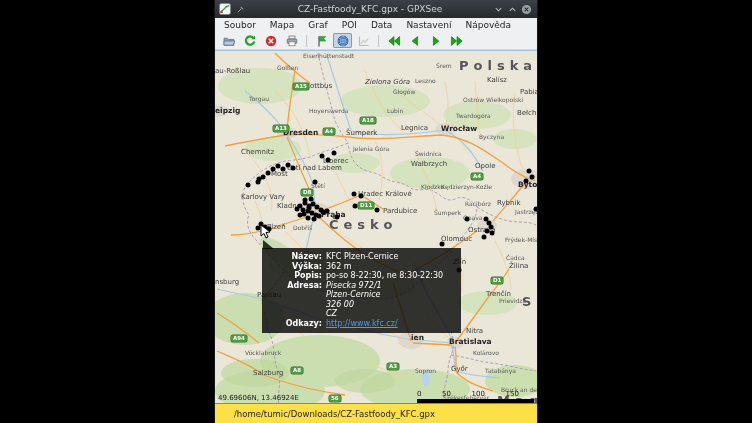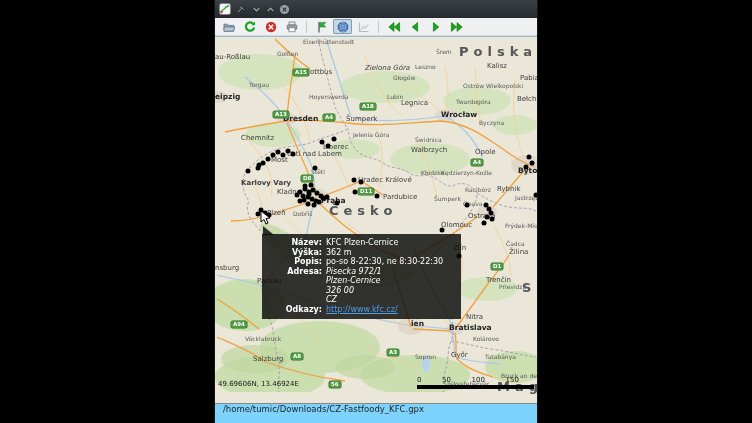--- a/index.html
+++ b/index.html
@@ -49,56 +49,66 @@
   .tlabel{flex:none;width:58px;text-align:right;font-weight:bold;padding-right:4px}
   .tvalue{flex:1}
   .tvalue .italic{font-style:italic}
   .link{color:var(--link);text-decoration:underline}
   
   #coords{position:absolute;left:3px;top:343px;z-index:20;font-size:7px;color:#17181a}
   #scalebar{position:absolute;left:202px;top:339px;z-index:20;width:118px}
   #scaleticks{display:flex;justify-content:space-between;width:102px;font-size:7px;color:#17181a}
   #scaleline{margin-top:1px;width:117px;height:4px;background:#000}
   
-  .statusbar{height:19px;flex:none;background:#7dd3fc;border-top:1px solid #83888c;
-             display:flex;align-items:flex-start;padding-left:8px;font-size:8.5px;color:#232629;
+  .statusbar{height:19px;flex:none;background:#fde047;border-top:1px solid #83888c;
+             display:flex;align-items:center;padding-left:19px;font-size:8.5px;color:#232629;
              white-space:nowrap;overflow:hidden}
 </style>
 </head>
 <body>
 
 <div id="window">
 
   <div class="titlebar">
     <svg class="appicon" viewBox="0 0 12 12">
       <rect x="0.5" y="0.5" width="11" height="11" rx="2" fill="#f4f6f4" stroke="#7b8288" stroke-width="0.8"></rect>
       <path d="M2 9 C4 6 5 7 6.5 4.5 C7.5 3 9 3.5 10 2.5" fill="none" stroke="#2f9e3c" stroke-width="1.4"></path>
       <circle cx="2.5" cy="9" r="1.3" fill="#d23b2f"></circle>
     </svg>
     <svg class="pinicon" viewBox="0 0 10 10">
       <path d="M2 8 L6 4 M6 2.5 L7.5 4 M5 2 L8 5" stroke="#b9bec3" stroke-width="1.1" fill="none"></path>
     </svg>
+    <span class="title">CZ-Fastfoody_KFC.gpx - GPXSee</span>
     <span class="wc">
       <svg width="9" height="9" viewBox="0 0 10 10">
           <path d="M2 3.5 L5 6.5 L8 3.5" fill="none" stroke="#b4b9be" stroke-width="1.2"></path>
         </svg>
     </span>
     <span class="wc">
       <svg width="9" height="9" viewBox="0 0 10 10">
           <path d="M2 6.5 L5 3.5 L8 6.5" fill="none" stroke="#b4b9be" stroke-width="1.2"></path>
         </svg>
     </span>
     <span class="wc">
       <svg width="11" height="11" viewBox="0 0 12 12">
           <circle cx="6" cy="6" r="5" fill="#9ba1a6"></circle>
           <path d="M4 4 L8 8 M8 4 L4 8" stroke="#25292d" stroke-width="1.1"></path>
         </svg>
     </span>
   </div>
 
+  <div class="menubar">
+      <span class="menu-item">Soubor</span>
+      <span class="menu-item">Mapa</span>
+      <span class="menu-item">Graf</span>
+      <span class="menu-item">POI</span>
+      <span class="menu-item">Data</span>
+      <span class="menu-item">Nastavení</span>
+      <span class="menu-item">Nápověda</span>
+    </div>
 
   <div class="toolbar">
       <div class="tbtn">
         <span>
           <svg viewBox="0 0 12 12">
             <path d="M1,3.2 h3.2 l1,1.2 h5.6 v5.8 H1 Z" fill="#8ea6bb" stroke="#5d7183" stroke-width="0.8"></path>
             <path d="M1,6 h10.8 l-1.6,4.2 H1 Z" fill="#b8c9d9" stroke="#5d7183" stroke-width="0.8"></path>
           </svg>
         </span>
       </div>
@@ -282,38 +292,38 @@
         <span class="lbl s" style="left: 178px; top: 38px;">Głogów</span>
         <span class="lbl s" style="left: 248px; top: 46px;">Ostrów Wielkopolski</span>
         <span class="lbl c" style="left: 305px; top: 38px;">Pabianice</span>
         <span class="lbl s" style="left: 34px; top: 45px;">Torgau</span>
         <span class="lbl c" style="left: 90px; top: 32px;">Cottbus</span>
         <span class="lbl s" style="left: 94px; top: 57px;">Hoyerswerda</span>
         <span class="lbl b" style="left: 0px; top: 56px;">eipzig</span>
         <span class="lbl s" style="left: 172px; top: 57px;">Lubin</span>
         <span class="lbl s" style="left: 241px; top: 62px;">Twardogóra</span>
         <span class="lbl c" style="left: 302px; top: 59px;">Bełchatów</span>
-        <span class="lbl c" style="left: 186px; top: 63px;">Legnica</span>
+        <span class="lbl c" style="left: 186px; top: 74px;">Legnica</span>
         <span class="lbl b" style="left: 226px; top: 74px;">Wrocław</span>
         <span class="lbl c" style="left: 131px; top: 79px;">Šumperk</span>
         <span class="lbl b" style="left: 68px; top: 78px;">Dresden</span>
         <span class="lbl s" style="left: 264px; top: 83px;">Byczyna</span>
         <span class="lbl s" style="left: 138px; top: 95px;">Jelenia Góra</span>
         <span class="lbl s" style="left: 200px; top: 100px;">Świdnica</span>
         <span class="lbl c" style="left: 196px; top: 110px;">Wałbrzych</span>
         <span class="lbl c" style="left: 26px; top: 98px;">Chemnitz</span>
         <span class="lbl c" style="left: 56px; top: 120px;">Most</span>
         <span class="lbl c" style="left: 72px; top: 114px;">Ústí nad Labem</span>
         <span class="lbl c" style="left: 108px; top: 107px;">Liberec</span>
         <span class="lbl s" style="left: 96px; top: 132px;">Štětí</span>
         <span class="lbl s" style="left: 206px; top: 133px;">Kłodzko</span>
         <span class="lbl c" style="left: 260px; top: 112px;">Opole</span>
         <span class="lbl s" style="left: 226px; top: 133px;">Kędzierzyn-Koźle</span>
         <span class="lbl b" style="left: 303px; top: 130px;">Bytom</span>
-        <span class="lbl c" style="left: 26px; top: 143px; font-weight: bold;">Karlovy Vary</span>
+        <span class="lbl c" style="left: 26px; top: 143px;">Karlovy Vary</span>
         <span class="lbl c" style="left: 62px; top: 152px;">Kladno</span>
         <span class="lbl b" style="left: 106px; top: 160px;">Praha</span>
         <span class="lbl c" style="left: 143px; top: 140px;">Hradec Králové</span>
         <span class="lbl c" style="left: 168px; top: 157px;">Pardubice</span>
         <span class="lbl s" style="left: 250px; top: 150px;">Racibórz</span>
         <span class="lbl c" style="left: 282px; top: 149px;">Rybnik</span>
         <span class="lbl s" style="left: 300px; top: 158px;">Jastrzębie</span>
         <span class="lbl s" style="left: 219px; top: 159px;">Šumperk</span>
         <span class="lbl s" style="left: 248px; top: 164px;">Opava</span>
         <span class="lbl c" style="left: 253px; top: 176px;">Ostrava</span>

